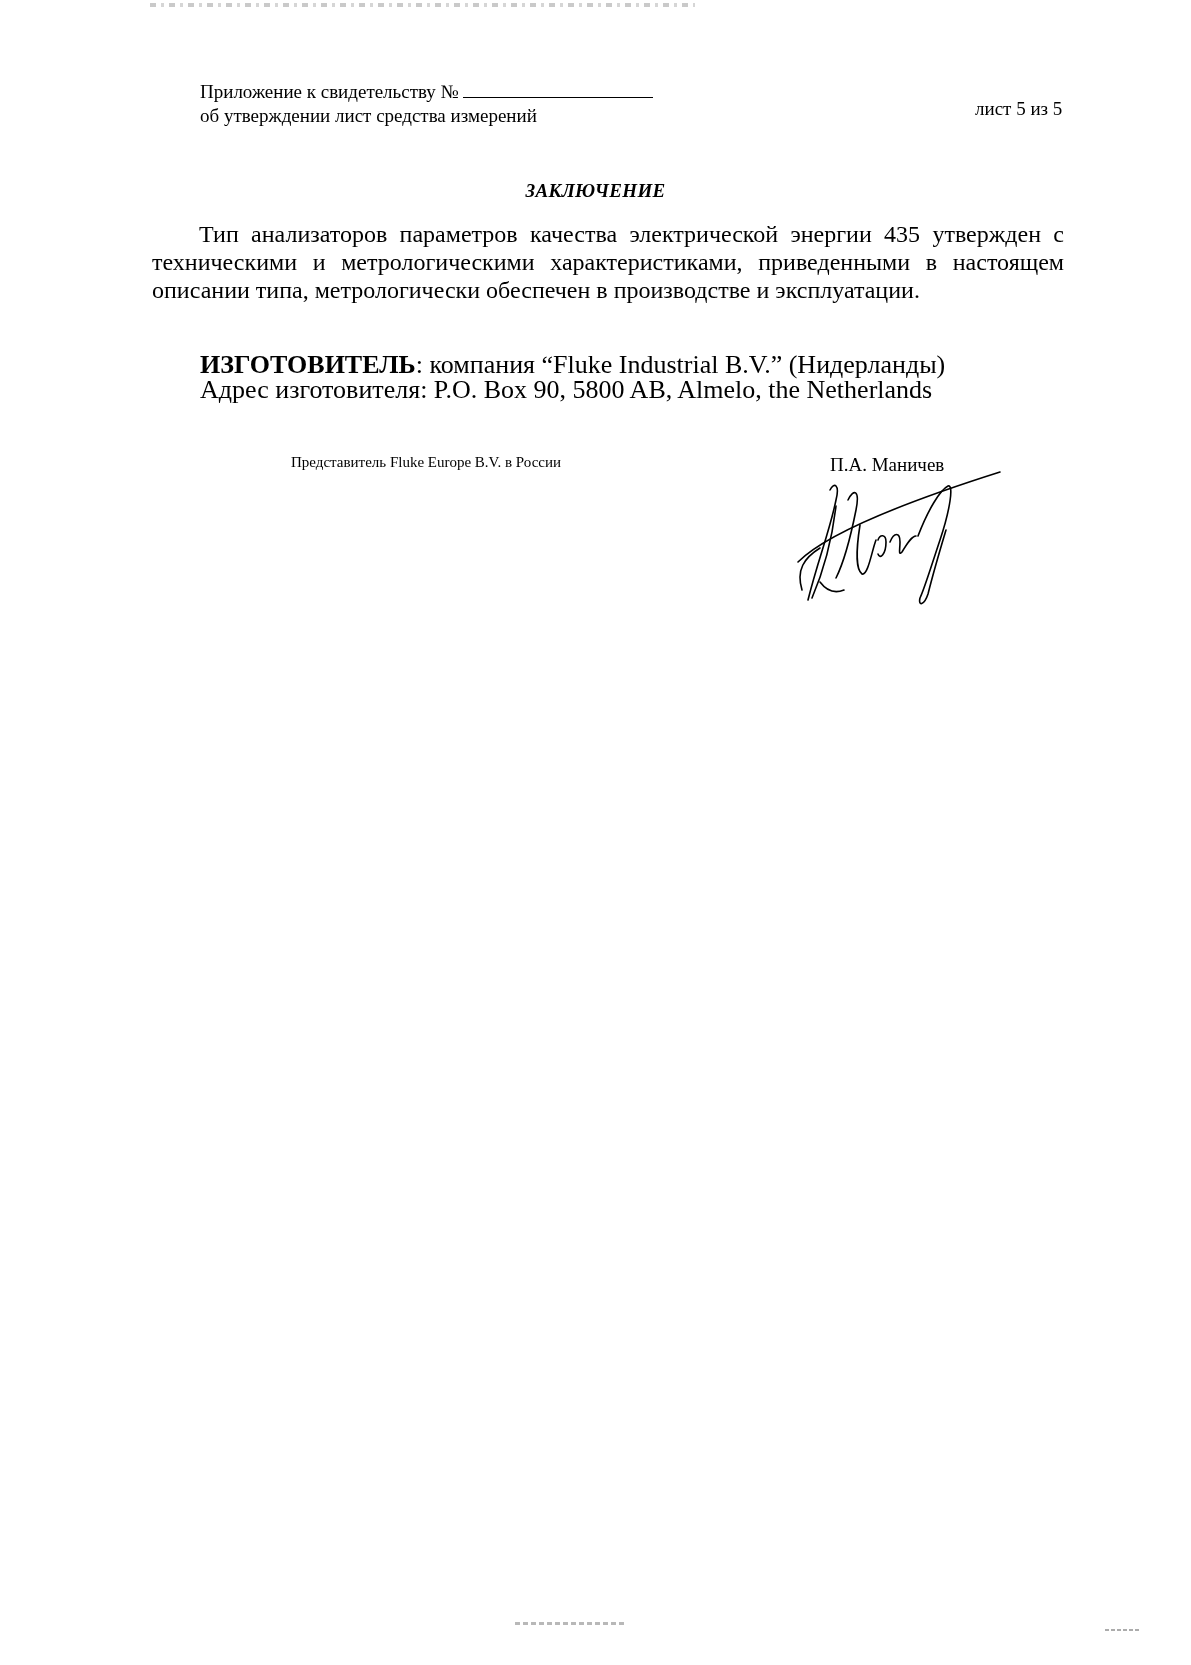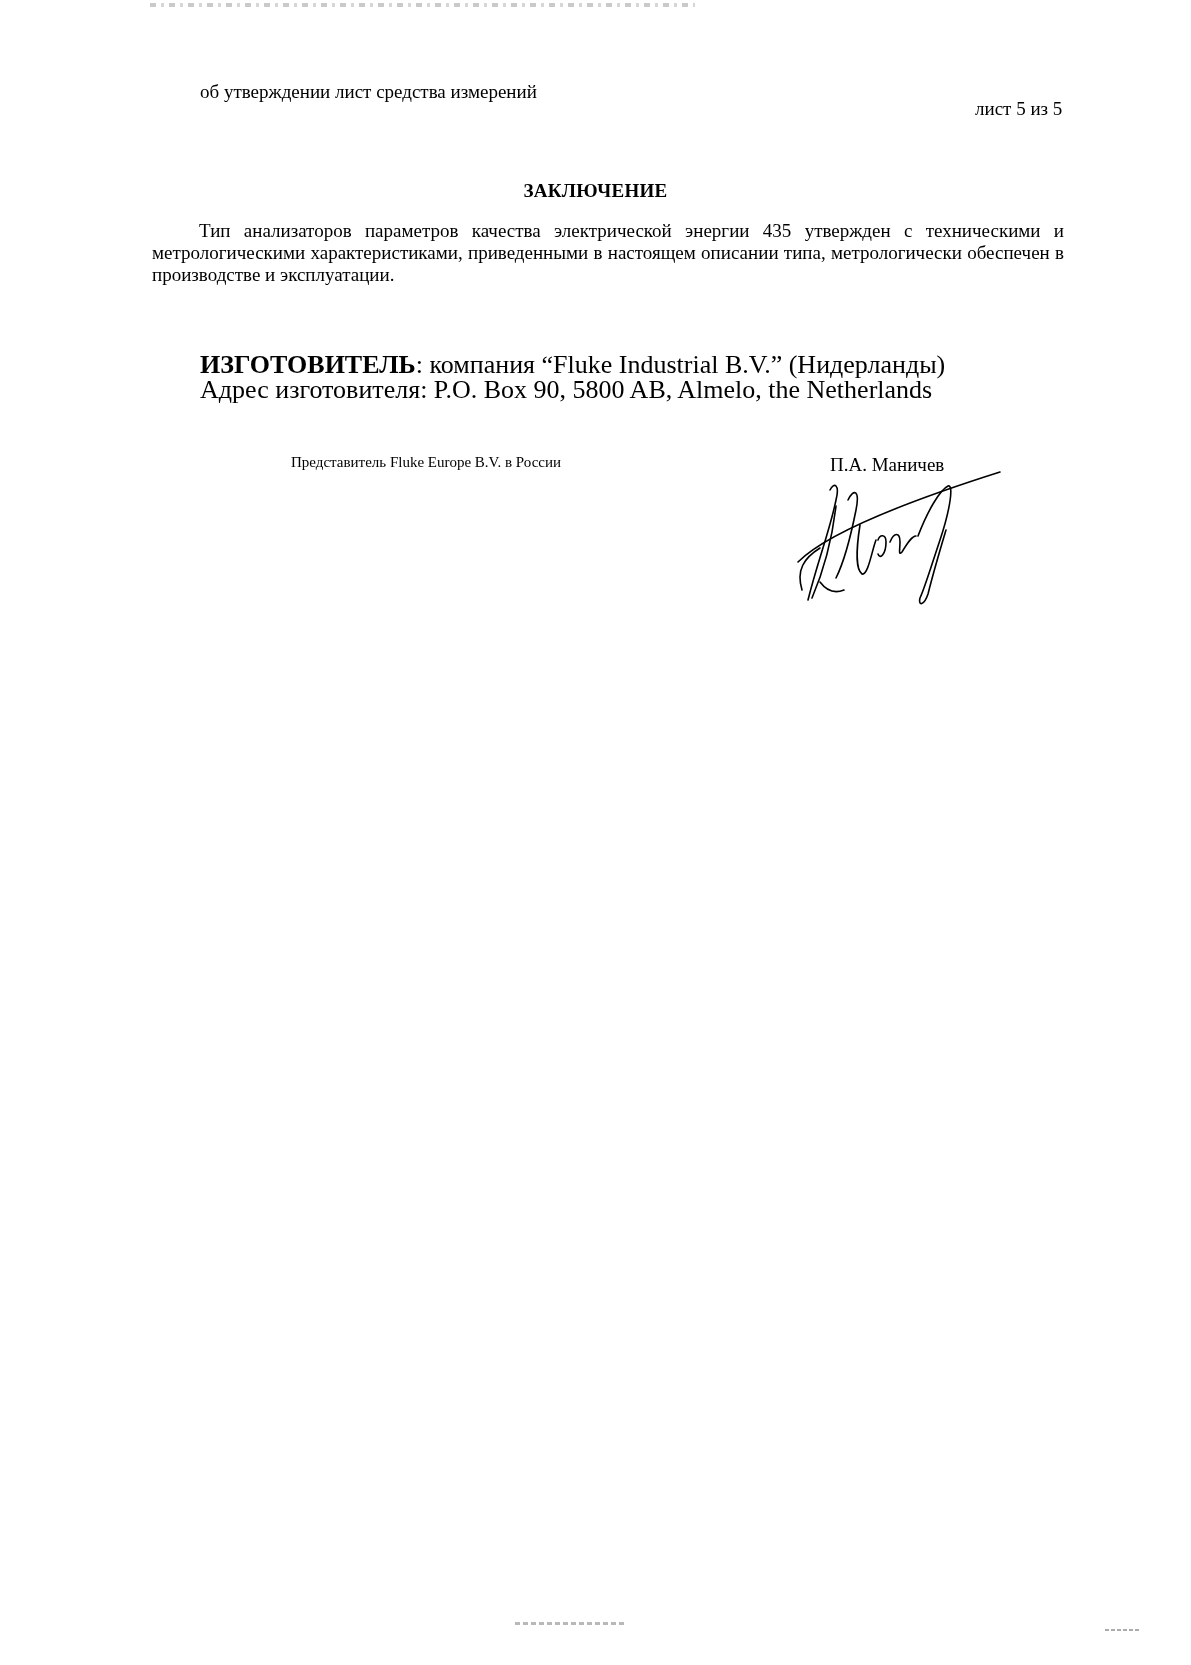--- a/index.html
+++ b/index.html
@@ -67,28 +67,29 @@
     }
     .title {
       position: absolute;
       left: 0;
       width: 1191px;
       top: 180px;
       text-align: center;
       font-weight: bold;
       font-size: 19px;
       letter-spacing: 0.3px;
+      font-style: italic;
     }
     .conclusion {
       position: absolute;
       left: 152px;
       top: 220px;
       width: 912px;
-      font-size: 19px;
-      line-height: 22px;
+      font-size: 24px;
+      line-height: 28px;
       text-align: justify;
       text-indent: 47px;
     }
     .manufacturer {
       position: absolute;
       left: 200px;
       top: 352px;
       font-size: 26px;
       line-height: 25px;
     }
@@ -112,20 +113,23 @@
       width: 225px;
       height: 160px;
     }
   </style>
 </head>
 <body>
 
 <div class="scan-noise-top"></div>
 
 <div class="header-left">
+  <div>
+    <span>Приложение к свидетельству №</span><span class="underline-blank"></span>
+  </div>
   <div>об утверждении лист средства измерений</div>
 </div>
 
 <div class="header-right">лист 5 из 5</div>
 
 <div class="title">ЗАКЛЮЧЕНИЕ</div>
 
 <div class="conclusion">Тип анализаторов параметров качества электрической энергии 435 утвержден с техническими и метрологическими характеристиками, приведенными в настоящем описании типа, метрологически обеспечен в производстве и эксплуатации.</div>
 
 <div class="manufacturer">

